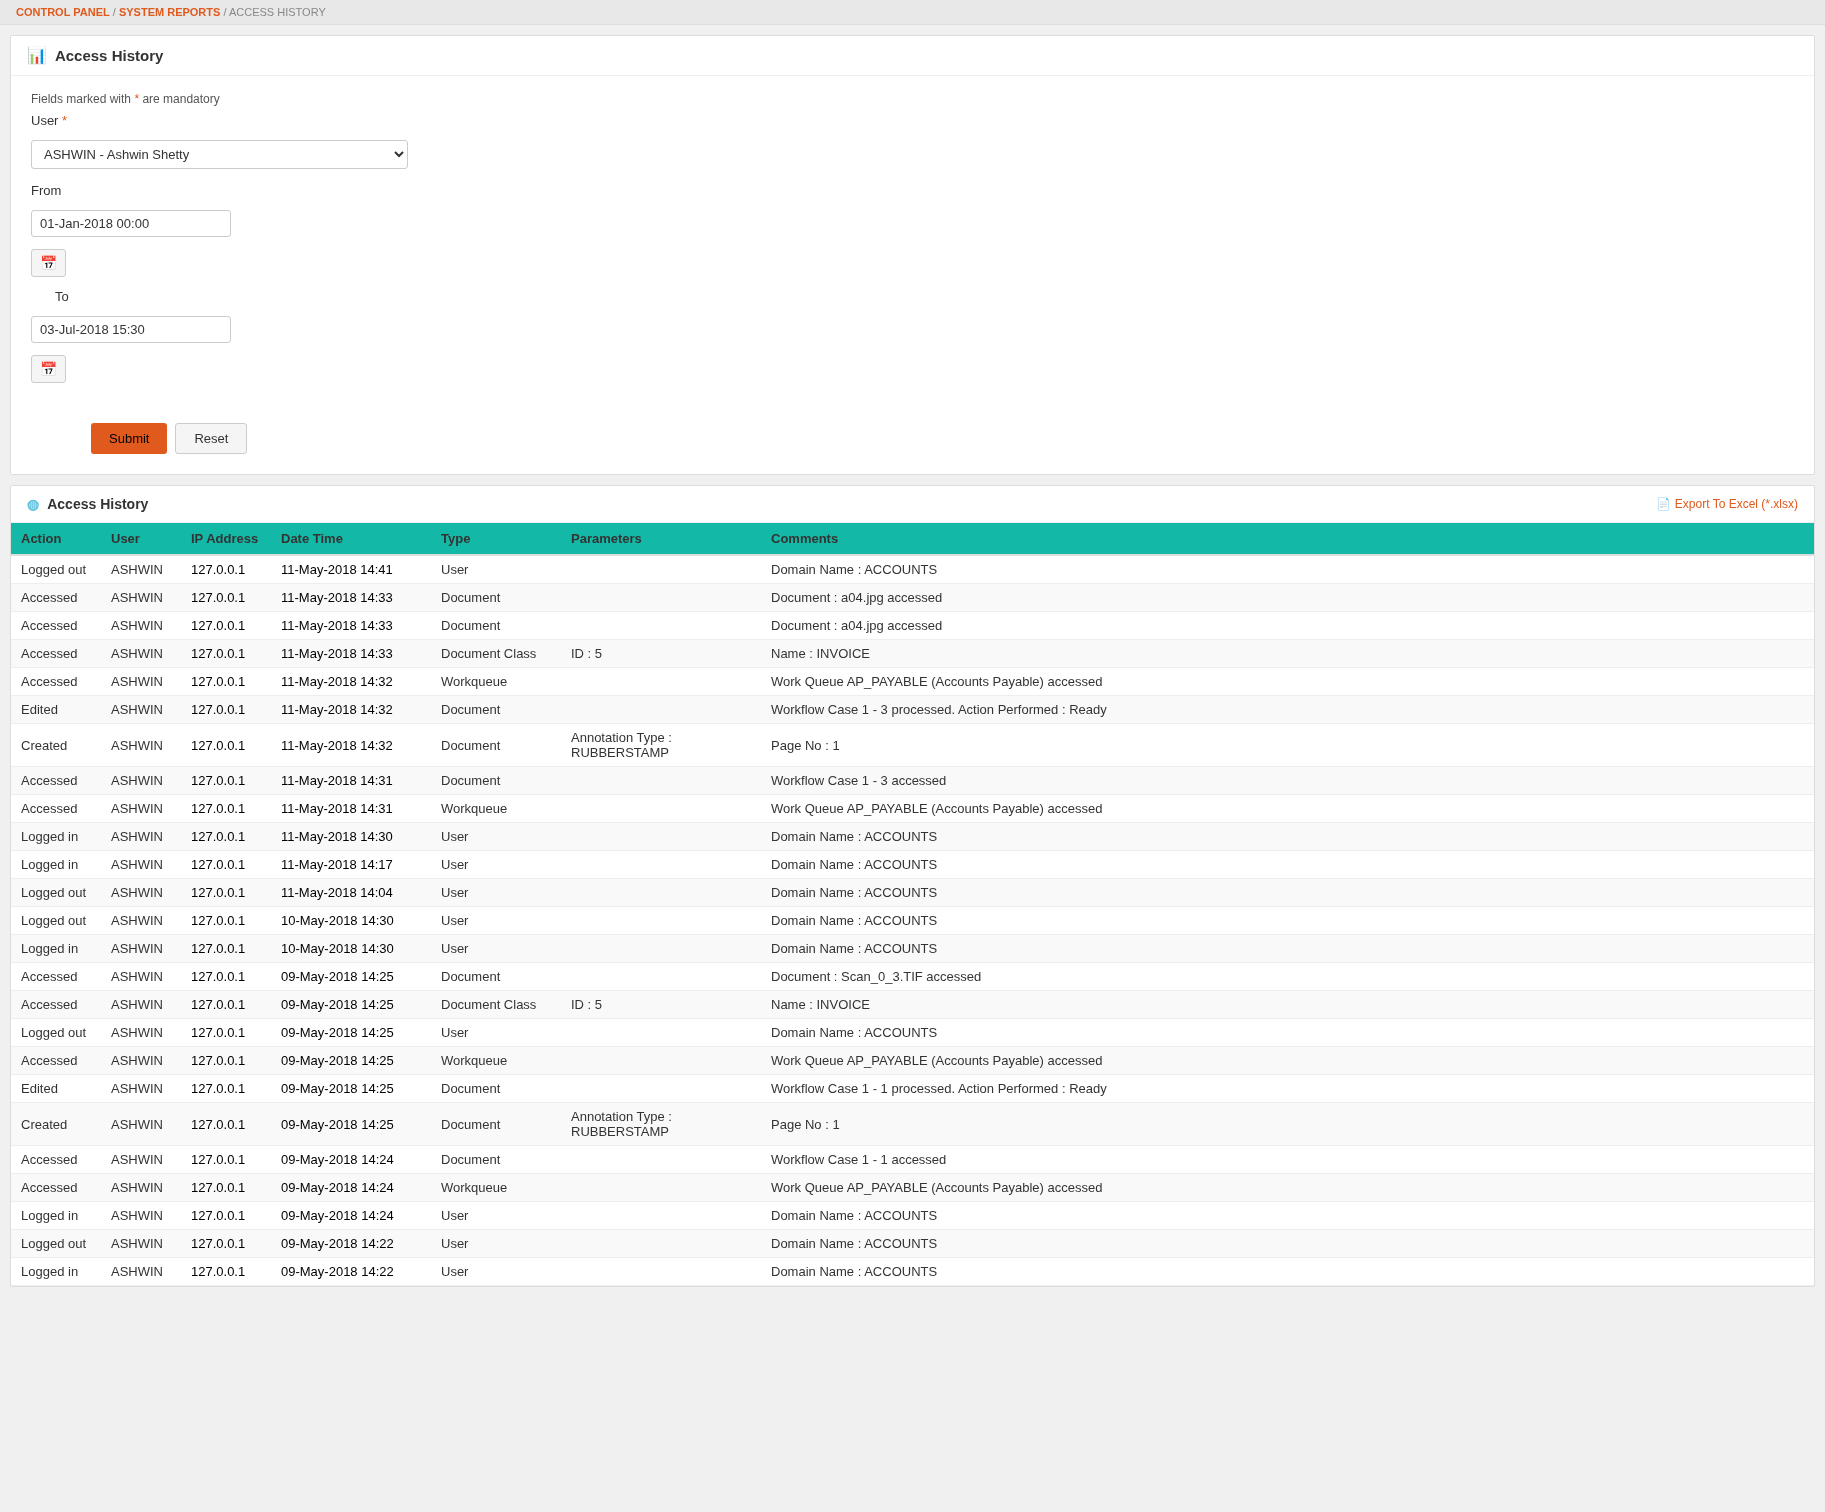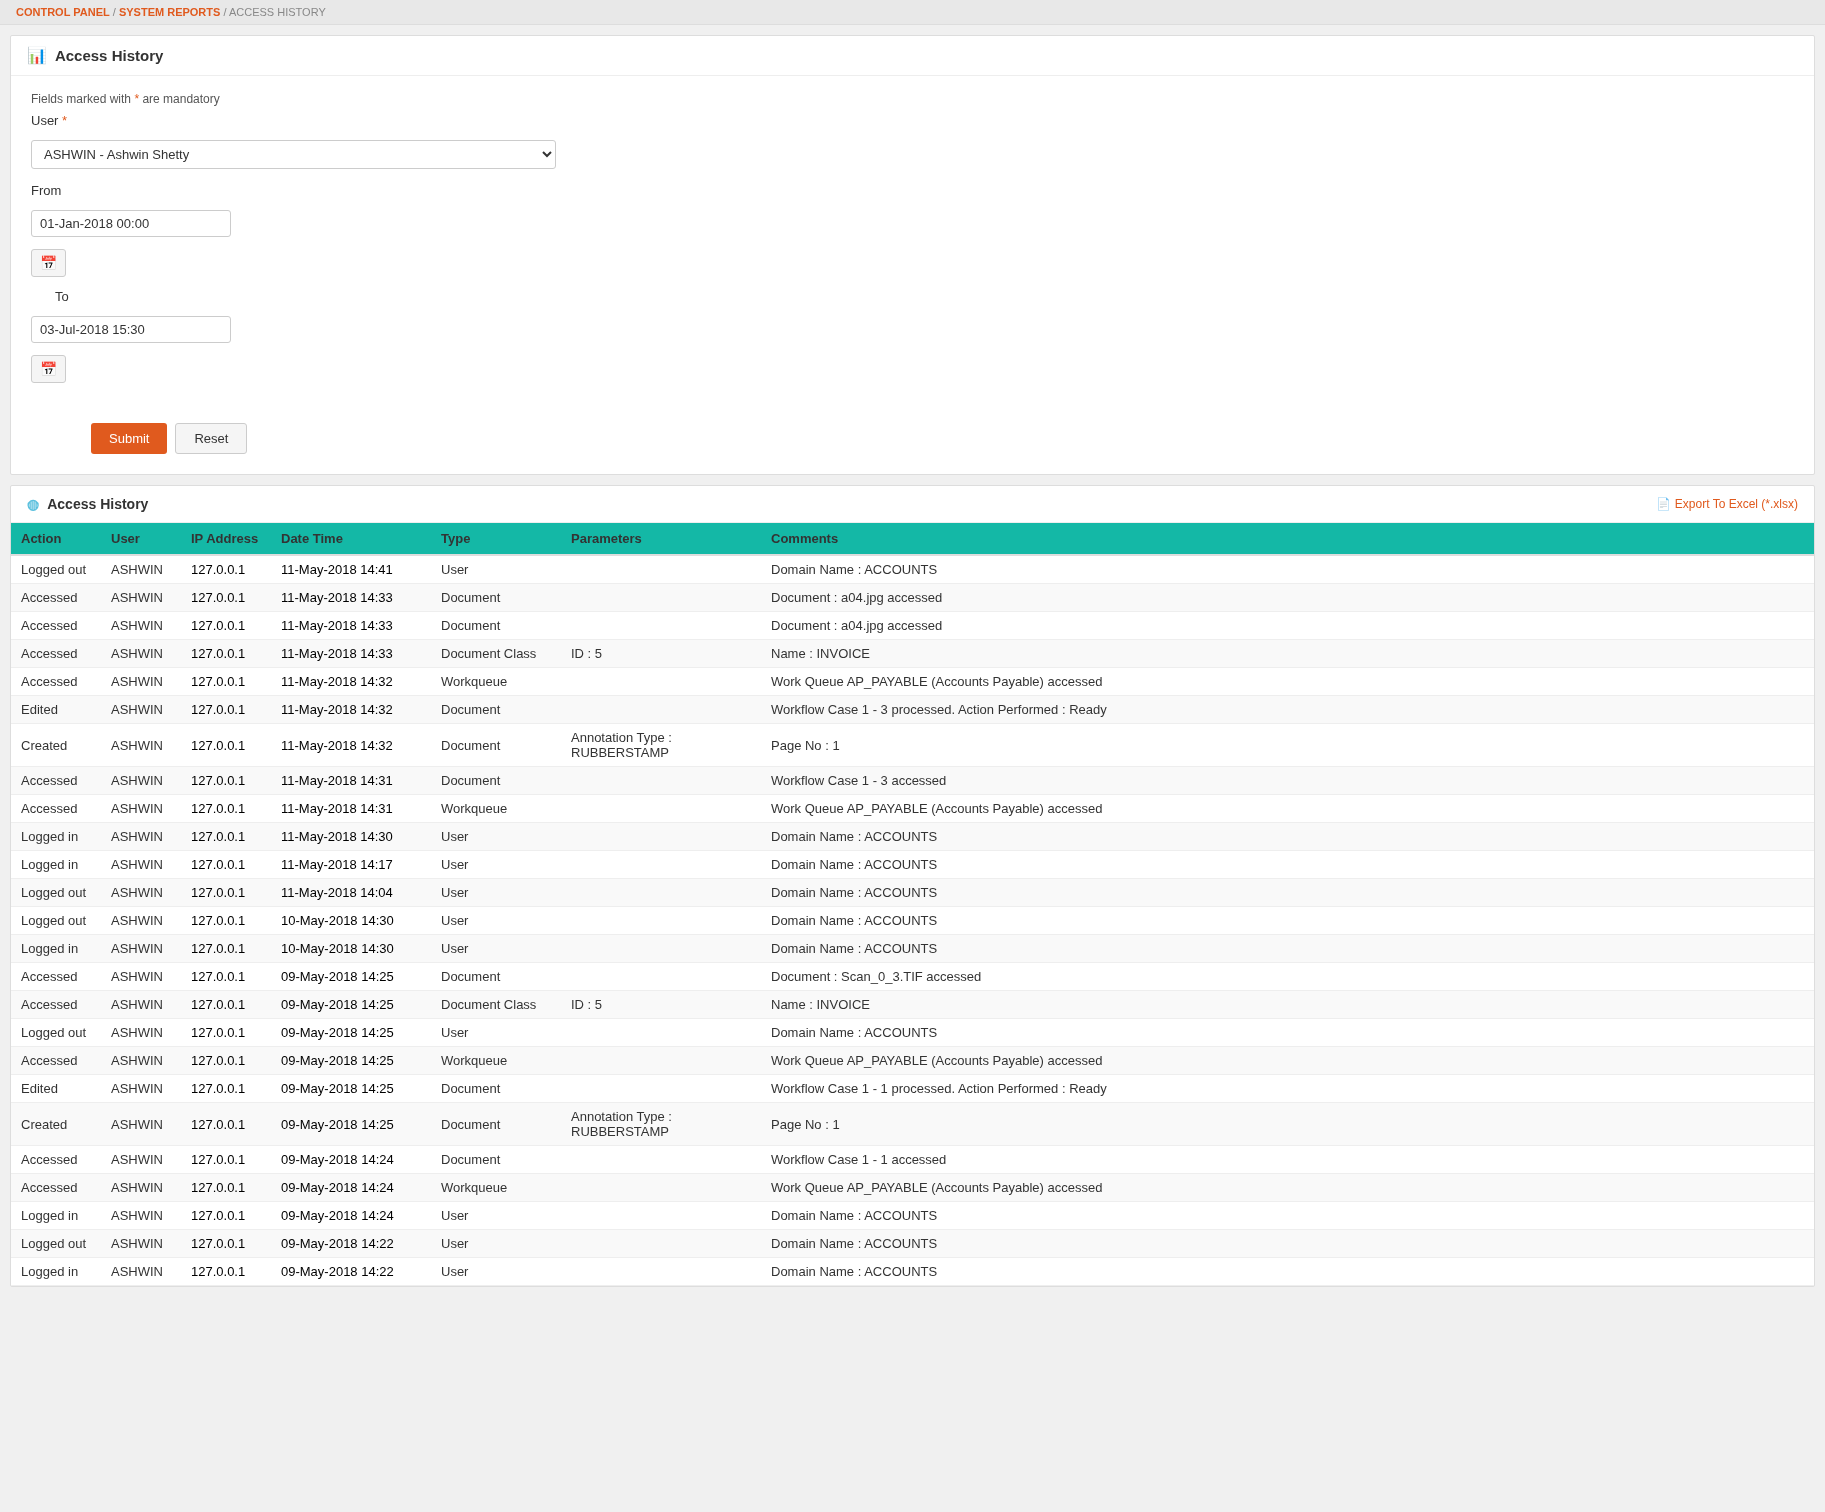--- a/index.html
+++ b/index.html
@@ -67,21 +67,21 @@
     .form-control {
       border: 1px solid #ccc;
       border-radius: 3px;
       padding: 5px 8px;
       font-size: 13px;
       color: #333;
       outline: none;
     }
 
     .user-select {
-      width: 525px;
+      width: 377px;
       background: #fff;
     }
 
     .date-input {
       width: 200px;
     }
 
     .calendar-btn {
       border: 1px solid #ccc;
       background: #f5f5f5;
@@ -99,21 +99,21 @@
     }
 
     .btn-row {
       padding: 10px 20px 20px 80px;
       display: flex;
       gap: 8px;
     }
 
     .btn-submit {
       background: #e05a1e;
-      color: #ffffff;
+      color: #000000;
       border: none;
       padding: 7px 18px;
       border-radius: 3px;
       cursor: pointer;
       font-size: 13px;
     }
 
     .btn-reset {
       background: #f5f5f5;
       color: #333;

